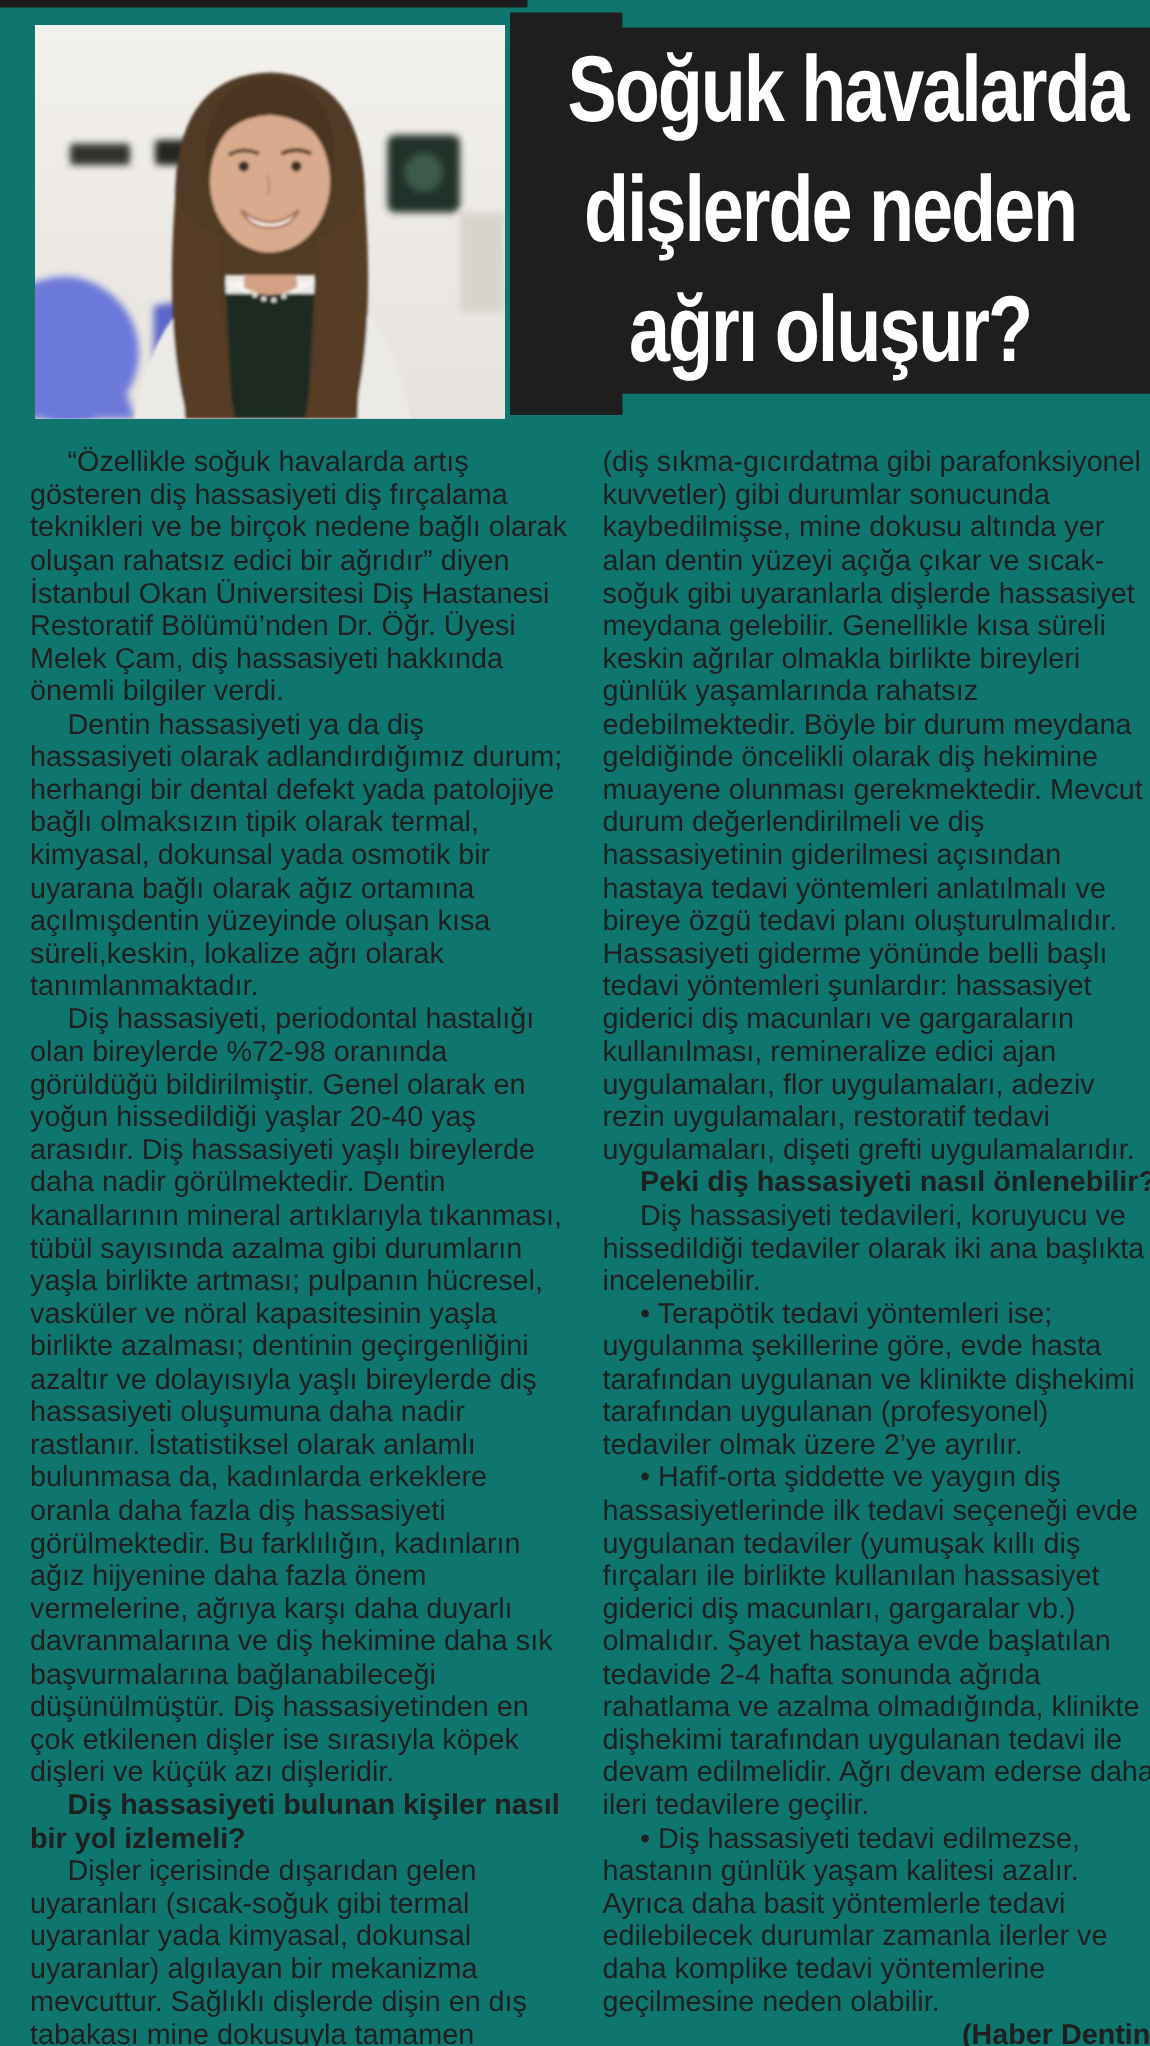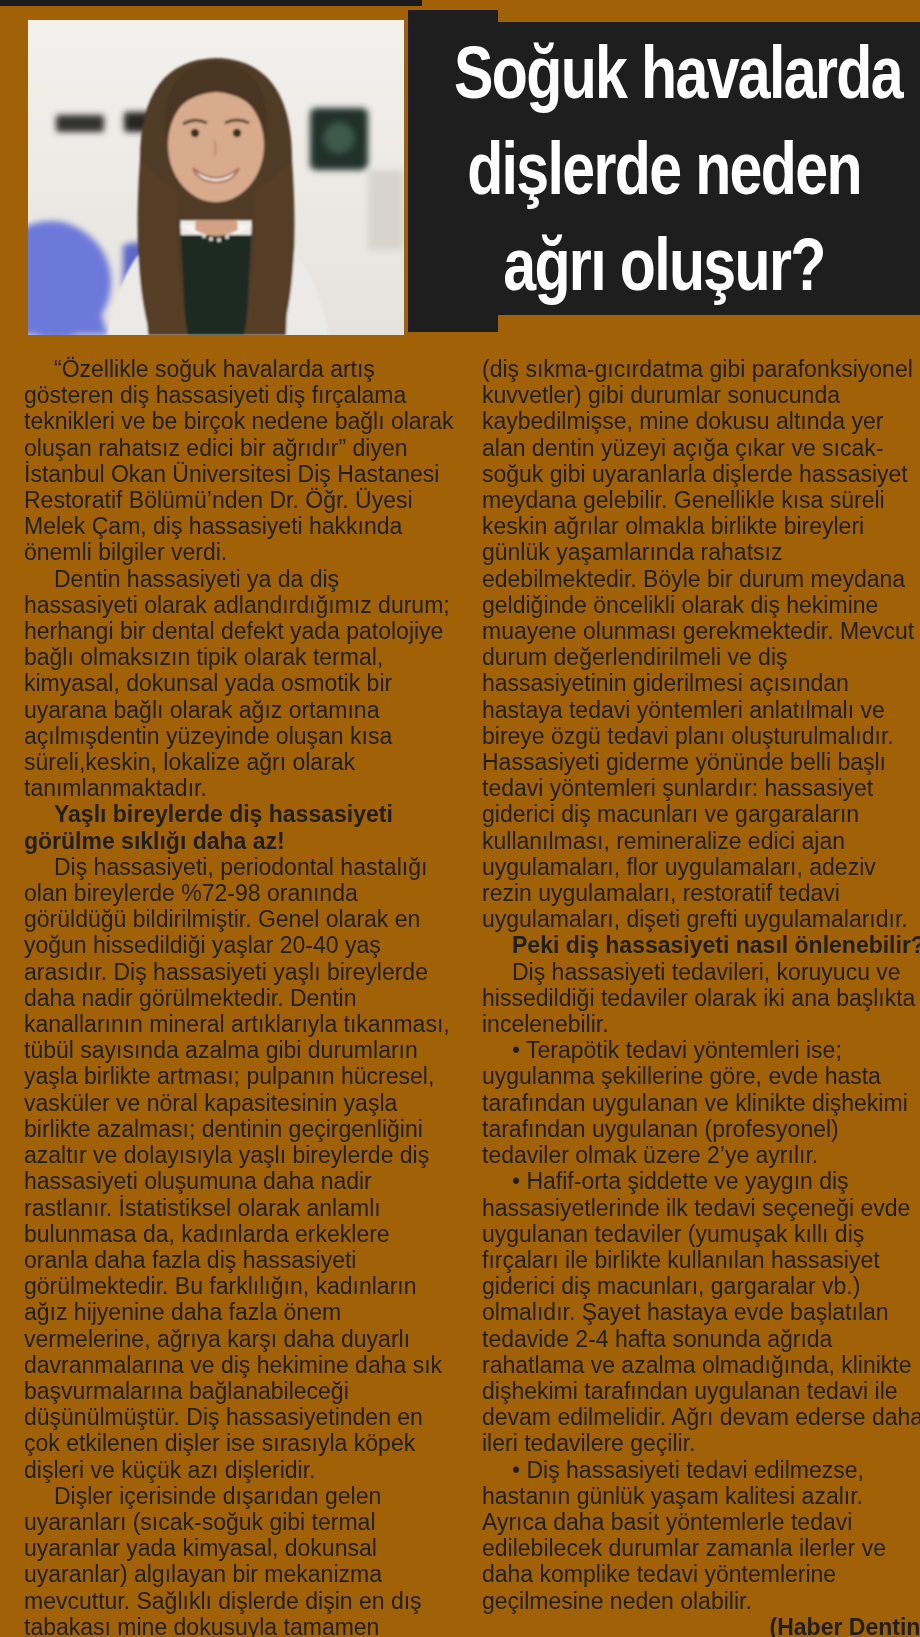--- a/index.html
+++ b/index.html
@@ -1,19 +1,19 @@
 <!DOCTYPE html>
 <html lang="tr"><head>
 <meta charset="utf-8">
 <style>
   html,body{margin:0;padding:0;background:#ffffff;}
   .page{
     position:relative;
     width:920px;height:1637px;
-    background:#a16207;
+    background:#0f766e;
     font-family:"Liberation Sans", sans-serif;
     color:#1f1f1f;
     overflow:hidden;
   }
   .top-strip{
     position:absolute;left:0;top:0;width:422px;height:6px;
     background:#1c1c1c;
   }
   
   .photo{
@@ -123,22 +123,22 @@
     <div class="headline-text">
       <div class="headline-line">Soğuk havalarda</div>
       <div class="headline-line">dişlerde neden</div>
       <div class="headline-line">ağrı oluşur?</div>
     </div>
   </div>
 
   <div class="col col-left">
       <p class="para indent">“Özellikle soğuk havalarda artış gösteren diş hassasiyeti diş fırçalama teknikleri ve be birçok nedene bağlı olarak oluşan rahatsız edici bir ağrıdır” diyen İstanbul Okan Üniversitesi Diş Hastanesi Restoratif Bölümü’nden Dr. Öğr. Üyesi Melek Çam, diş hassasiyeti hakkında önemli bilgiler verdi.</p>
       <p class="para indent">Dentin hassasiyeti ya da diş hassasiyeti olarak adlandırdığımız durum; herhangi bir dental defekt yada patolojiye bağlı olmaksızın tipik olarak termal, kimyasal, dokunsal yada osmotik bir uyarana bağlı olarak ağız ortamına açılmışdentin yüzeyinde oluşan kısa süreli,keskin, lokalize ağrı olarak tanımlanmaktadır.</p>
-      <p class="para bold indent">Yaşlı bireylerde diş hassasiyeti görülme sıklığı daha az!</p>
       <p class="para indent">Diş hassasiyeti, periodontal hastalığı olan bireylerde %72-98 oranında görüldüğü bildirilmiştir. Genel olarak en yoğun hissedildiği yaşlar 20-40 yaş arasıdır. Diş hassasiyeti yaşlı bireylerde daha nadir görülmektedir. Dentin kanallarının mineral artıklarıyla tıkanması, tübül sayısında azalma gibi durumların yaşla birlikte artması; pulpanın hücresel, vasküler ve nöral kapasitesinin yaşla birlikte azalması; dentinin geçirgenliğini azaltır ve dolayısıyla yaşlı bireylerde diş hassasiyeti oluşumuna daha nadir rastlanır. İstatistiksel olarak anlamlı bulunmasa da, kadınlarda erkeklere oranla daha fazla diş hassasiyeti görülmektedir. Bu farklılığın, kadınların ağız hijyenine daha fazla önem vermelerine, ağrıya karşı daha duyarlı davranmalarına ve diş hekimine daha sık başvurmalarına bağlanabileceği düşünülmüştür. Diş hassasiyetinden en çok etkilenen dişler ise sırasıyla köpek dişleri ve küçük azı dişleridir.</p>
+      <p class="para bold indent">Diş hassasiyeti bulunan kişiler nasıl bir yol izlemeli?</p>
       <p class="para indent">Dişler içerisinde dışarıdan gelen uyaranları (sıcak-soğuk gibi termal uyaranlar yada kimyasal, dokunsal uyaranlar) algılayan bir mekanizma mevcuttur. Sağlıklı dişlerde dişin en dış tabakası mine dokusuyla tamamen örtülmüştür. Eğer bu tabaka sert diş fırçalama, asitli içeceklerin aşırı tüketilmesi ya da diş yüzeylerine aşırı kuvvetlerin gelmesi</p>
     </div>
   <div class="col col-right">
       <p class="para">(diş sıkma-gıcırdatma gibi parafonksiyonel kuvvetler) gibi durumlar sonucunda kaybedilmişse, mine dokusu altında yer alan dentin yüzeyi açığa çıkar ve sıcak-soğuk gibi uyaranlarla dişlerde hassasiyet meydana gelebilir. Genellikle kısa süreli keskin ağrılar olmakla birlikte bireyleri günlük yaşamlarında rahatsız edebilmektedir. Böyle bir durum meydana geldiğinde öncelikli olarak diş hekimine muayene olunması gerekmektedir. Mevcut durum değerlendirilmeli ve diş hassasiyetinin giderilmesi açısından hastaya tedavi yöntemleri anlatılmalı ve bireye özgü tedavi planı oluşturulmalıdır. Hassasiyeti giderme yönünde belli başlı tedavi yöntemleri şunlardır: hassasiyet giderici diş macunları ve gargaraların kullanılması, remineralize edici ajan uygulamaları, flor uygulamaları, adeziv rezin uygulamaları, restoratif tedavi uygulamaları, dişeti grefti uygulamalarıdır.</p>
       <p class="para bold indent">Peki diş hassasiyeti nasıl önlenebilir?</p>
       <p class="para indent">Diş hassasiyeti tedavileri, koruyucu ve hissedildiği tedaviler olarak iki ana başlıkta incelenebilir.</p>
       <p class="para indent">• Terapötik tedavi yöntemleri ise; uygulanma şekillerine göre, evde hasta tarafından uygulanan ve klinikte dişhekimi tarafından uygulanan (profesyonel) tedaviler olmak üzere 2’ye ayrılır.</p>
       <p class="para indent">• Hafif-orta şiddette ve yaygın diş hassasiyetlerinde ilk tedavi seçeneği evde uygulanan tedaviler (yumuşak kıllı diş fırçaları ile birlikte kullanılan hassasiyet giderici diş macunları, gargaralar vb.) olmalıdır. Şayet hastaya evde başlatılan tedavide 2-4 hafta sonunda ağrıda rahatlama ve azalma olmadığında, klinikte dişhekimi tarafından uygulanan tedavi ile devam edilmelidir. Ağrı devam ederse daha ileri tedavilere geçilir.</p>
       <p class="para indent">• Diş hassasiyeti tedavi edilmezse, hastanın günlük yaşam kalitesi azalır. Ayrıca daha basit yöntemlerle tedavi edilebilecek durumlar zamanla ilerler ve daha komplike tedavi yöntemlerine geçilmesine neden olabilir.<span class="byline">(Haber Dentin)</span></p>
     </div>

